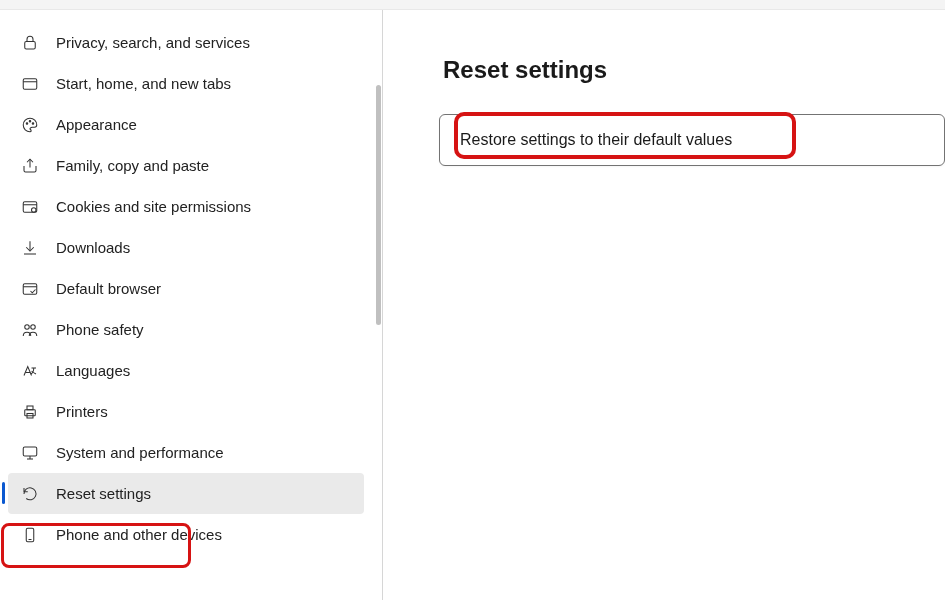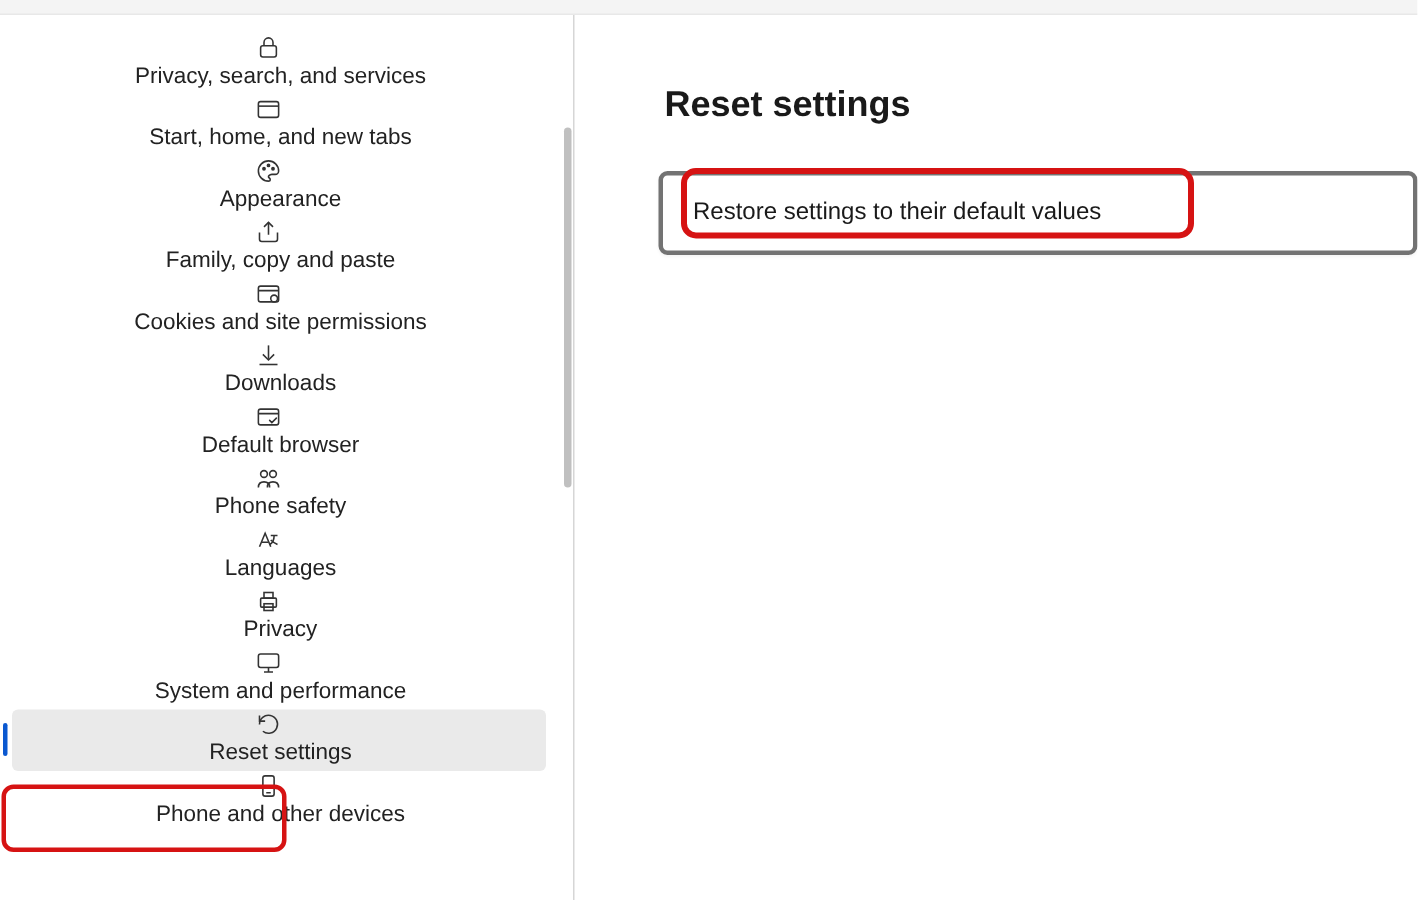--- a/index.html
+++ b/index.html
@@ -51,21 +51,20 @@
     .nav-item {
       display: flex;
       align-items: center;
       height: 41px;
       padding: 0 10px 0 12px;
       border-radius: 4px;
       cursor: pointer;
       font-size: 15px;
       color: #222;
       position: relative;
-      flex-direction: column;
     }
     .nav-item .icon {
       width: 20px;
       height: 20px;
       margin-right: 16px;
       display: inline-flex;
       align-items: center;
       justify-content: center;
       color: #222;
       flex-shrink: 0;
@@ -96,21 +95,21 @@
     .main {
       flex: 1;
       padding: 46px 0 0 60px;
     }
     .page-title {
       font-size: 24px;
       font-weight: 600;
       margin-bottom: 30px;
     }
     .settings-card {
-      border: 3px solid #737373;
+      border: 1px solid #737373;
       border-radius: 6px;
       padding: 16px 20px;
       font-size: 16px;
       box-shadow: 0 1px 2px rgba(0,0,0,.04);
       background: #fff;
       cursor: pointer;
       position: relative;
       margin-left: -4px;
     }
     .highlight-box-card {
@@ -238,21 +237,21 @@
         </li>
 
         <li class="nav-item">
           <span class="icon">
             <svg viewBox="0 0 24 24" width="18" height="18">
                 <rect x="5" y="9" width="14" height="8" rx="1"></rect>
                 <rect x="8" y="4" width="8" height="5"></rect>
                 <rect x="8" y="14" width="8" height="6"></rect>
               </svg>
           </span>
-          <span>Privacy</span>
+          <span>Printers</span>
         </li>
 
         <li class="nav-item">
           <span class="icon">
             <svg viewBox="0 0 24 24" width="18" height="18">
                 <rect x="3" y="4" width="18" height="12" rx="2"></rect>
                 <line x1="8" y1="20" x2="16" y2="20"></line>
                 <line x1="12" y1="16" x2="12" y2="20"></line>
               </svg>
           </span>

